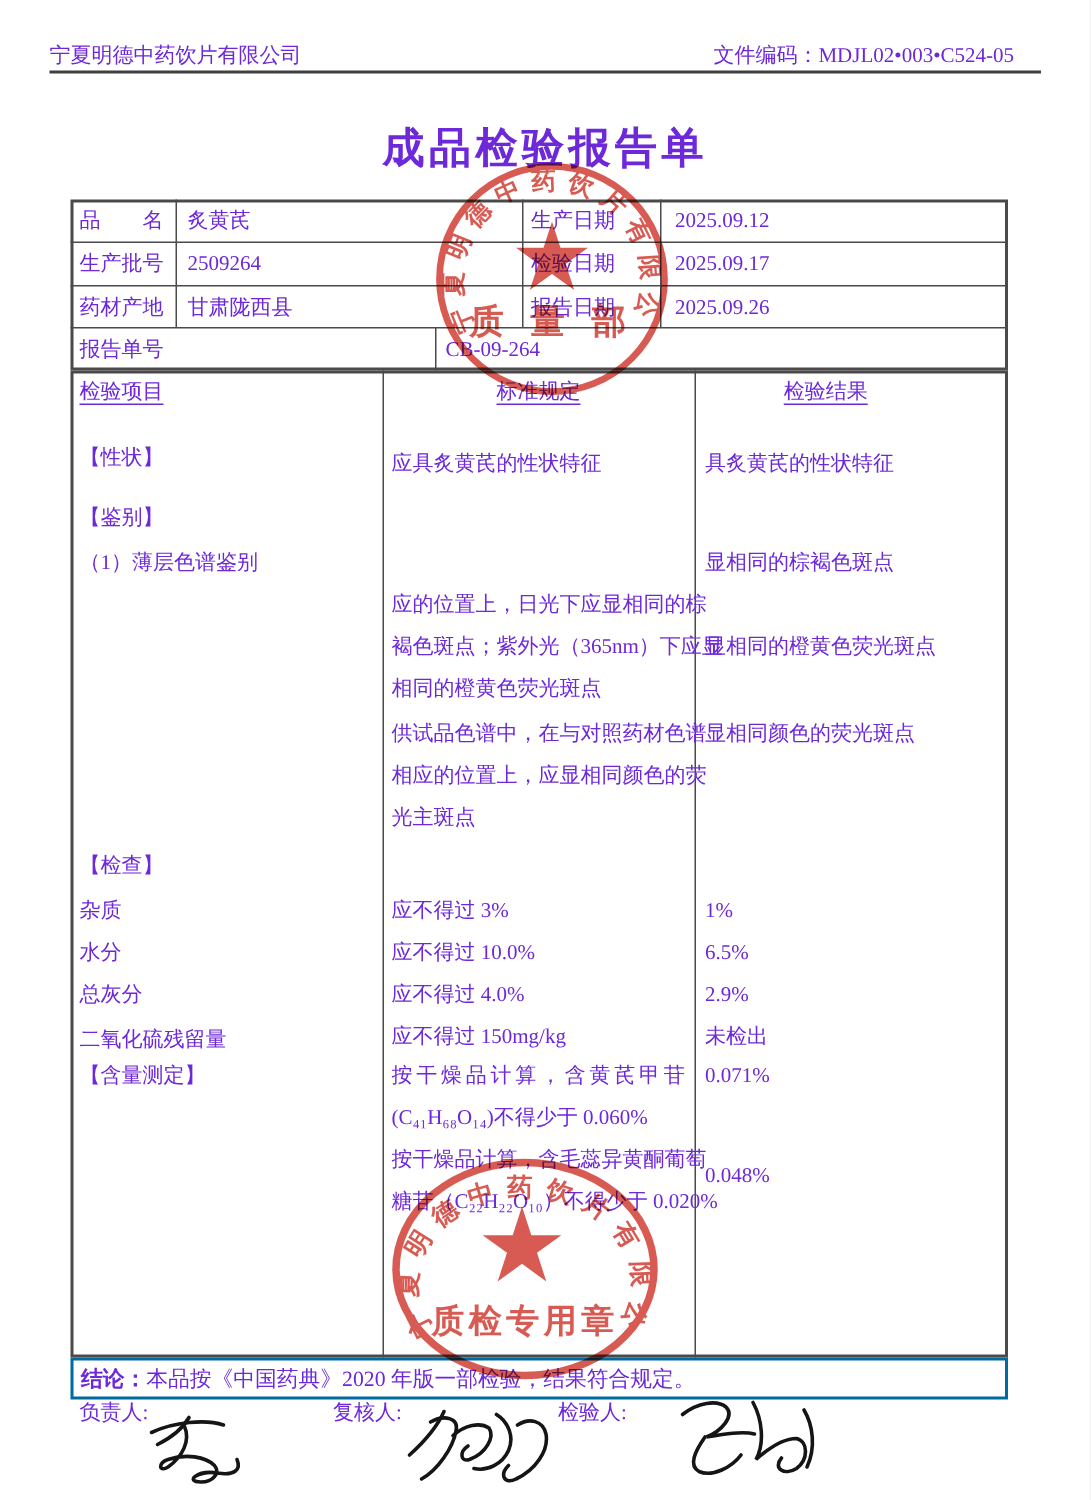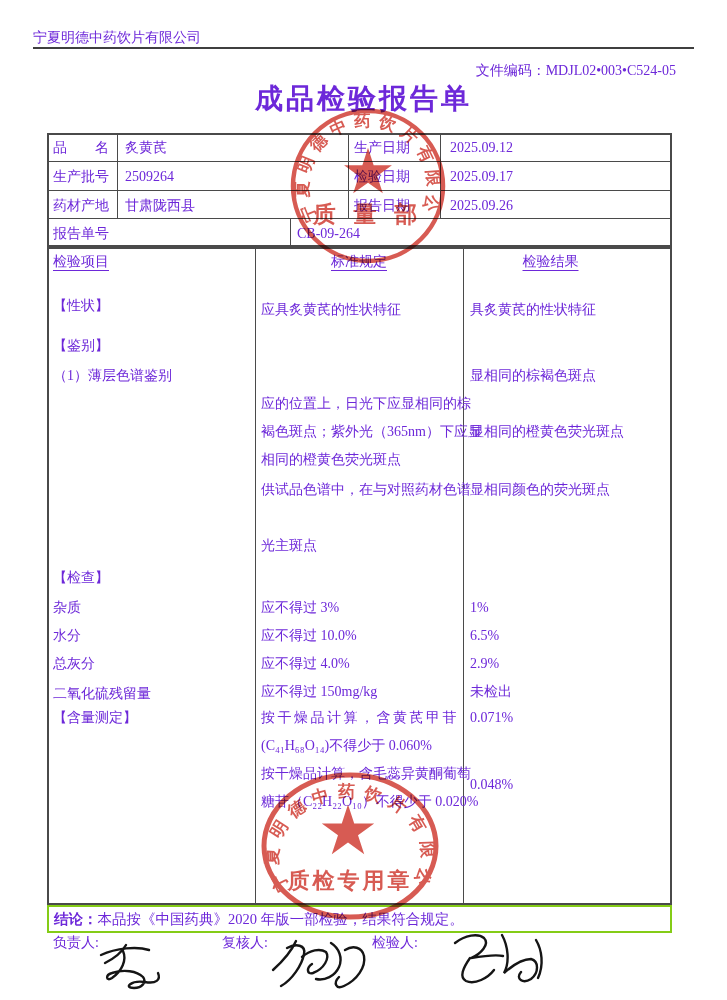--- a/index.html
+++ b/index.html
@@ -11,31 +11,31 @@
          font-size:28px;font-weight:bold;letter-spacing:3px;}
   .line-h{position:absolute;border-top:1.6px solid #4a4a4a;}
   .line-v{position:absolute;border-left:1.6px solid #4a4a4a;}
   .box{position:absolute;border:2px solid #4a4a4a;box-sizing:border-box;}
   .und{text-decoration:underline;text-underline-offset:4px;}
   .ctr{text-align:center;}
   .sp{letter-spacing:2.5px;}
   .stamp{position:absolute;mix-blend-mode:multiply;opacity:.82;}
   .sig{position:absolute;}
   .concl{position:absolute;left:47px;top:905px;width:625px;height:28px;
-         border:2px solid #84cc16;box-sizing:border-box;display:flex;align-items:center;
+         border:2px solid #0369a1;box-sizing:border-box;display:flex;align-items:center;
          padding-left:5px;font-size:14.5px;white-space:nowrap;}
   .concl b{font-weight:bold;}
 </style>
 </head>
 <body>
 
 <div class="page">
 
   <div class="abs" style="left:33px;top:28px;">宁夏明德中药饮片有限公司</div>
-  <div class="abs" style="right:51px;top:28px;margin-top:33px;">
+  <div class="abs" style="right:51px;top:28px;">
     <span>文件编码：</span><span>MDJL02•003•C524-05</span>
   </div>
   <div class="hdr-rule"></div>
 
   <div class="title">成品检验报告单</div>
 
   <div class="box" style="left:47px;top:133px;width:625px;height:114px;"></div>
   <div class="line-h" style="left:47px;top:161px;width:625px;"></div>
   <div class="line-h" style="left:47px;top:190px;width:625px;"></div>
   <div class="line-h" style="left:47px;top:218px;width:625px;"></div>
@@ -78,20 +78,21 @@
   <div class="abs" style="left:53px;top:626px;">水分</div>
   <div class="abs" style="left:53px;top:654px;">总灰分</div>
   <div class="abs" style="left:53px;top:644px;margin-top:40px;">二氧化硫残留量</div>
   <div class="abs" style="left:53px;top:708px;">【含量测定】</div>
 
   <div class="abs" style="left:261px;top:300px;">应具炙黄芪的性状特征</div>
   <div class="abs" style="left:261px;top:394px;">应的位置上，日光下应显相同的棕</div>
   <div class="abs" style="left:261px;top:422px;">褐色斑点；紫外光（365nm）下应显</div>
   <div class="abs" style="left:261px;top:450px;">相同的橙黄色荧光斑点</div>
   <div class="abs" style="left:261px;top:480px;">供试品色谱中，在与对照药材色谱</div>
+  <div class="abs" style="left:261px;top:508px;">相应的位置上，应显相同颜色的荧</div>
   <div class="abs" style="left:261px;top:536px;">光主斑点</div>
   <div class="abs" style="left:261px;top:598px;">应不得过 3%</div>
   <div class="abs" style="left:261px;top:626px;">应不得过 10.0%</div>
   <div class="abs" style="left:261px;top:654px;">应不得过 4.0%</div>
   <div class="abs" style="left:261px;top:682px;">应不得过 150mg/kg</div>
   <div class="abs sp" style="left:261px;top:708px;">按干燥品计算，含黄芪甲苷</div>
   <div class="abs" style="left:261px;top:736px;">(C₄₁H₆₈O₁₄)不得少于 0.060%</div>
   <div class="abs" style="left:261px;top:764px;">按干燥品计算，含毛蕊异黄酮葡萄</div>
   <div class="abs" style="left:261px;top:792px;">糖苷（C₂₂H₂₂O₁₀）不得少于 0.020%</div>
 

